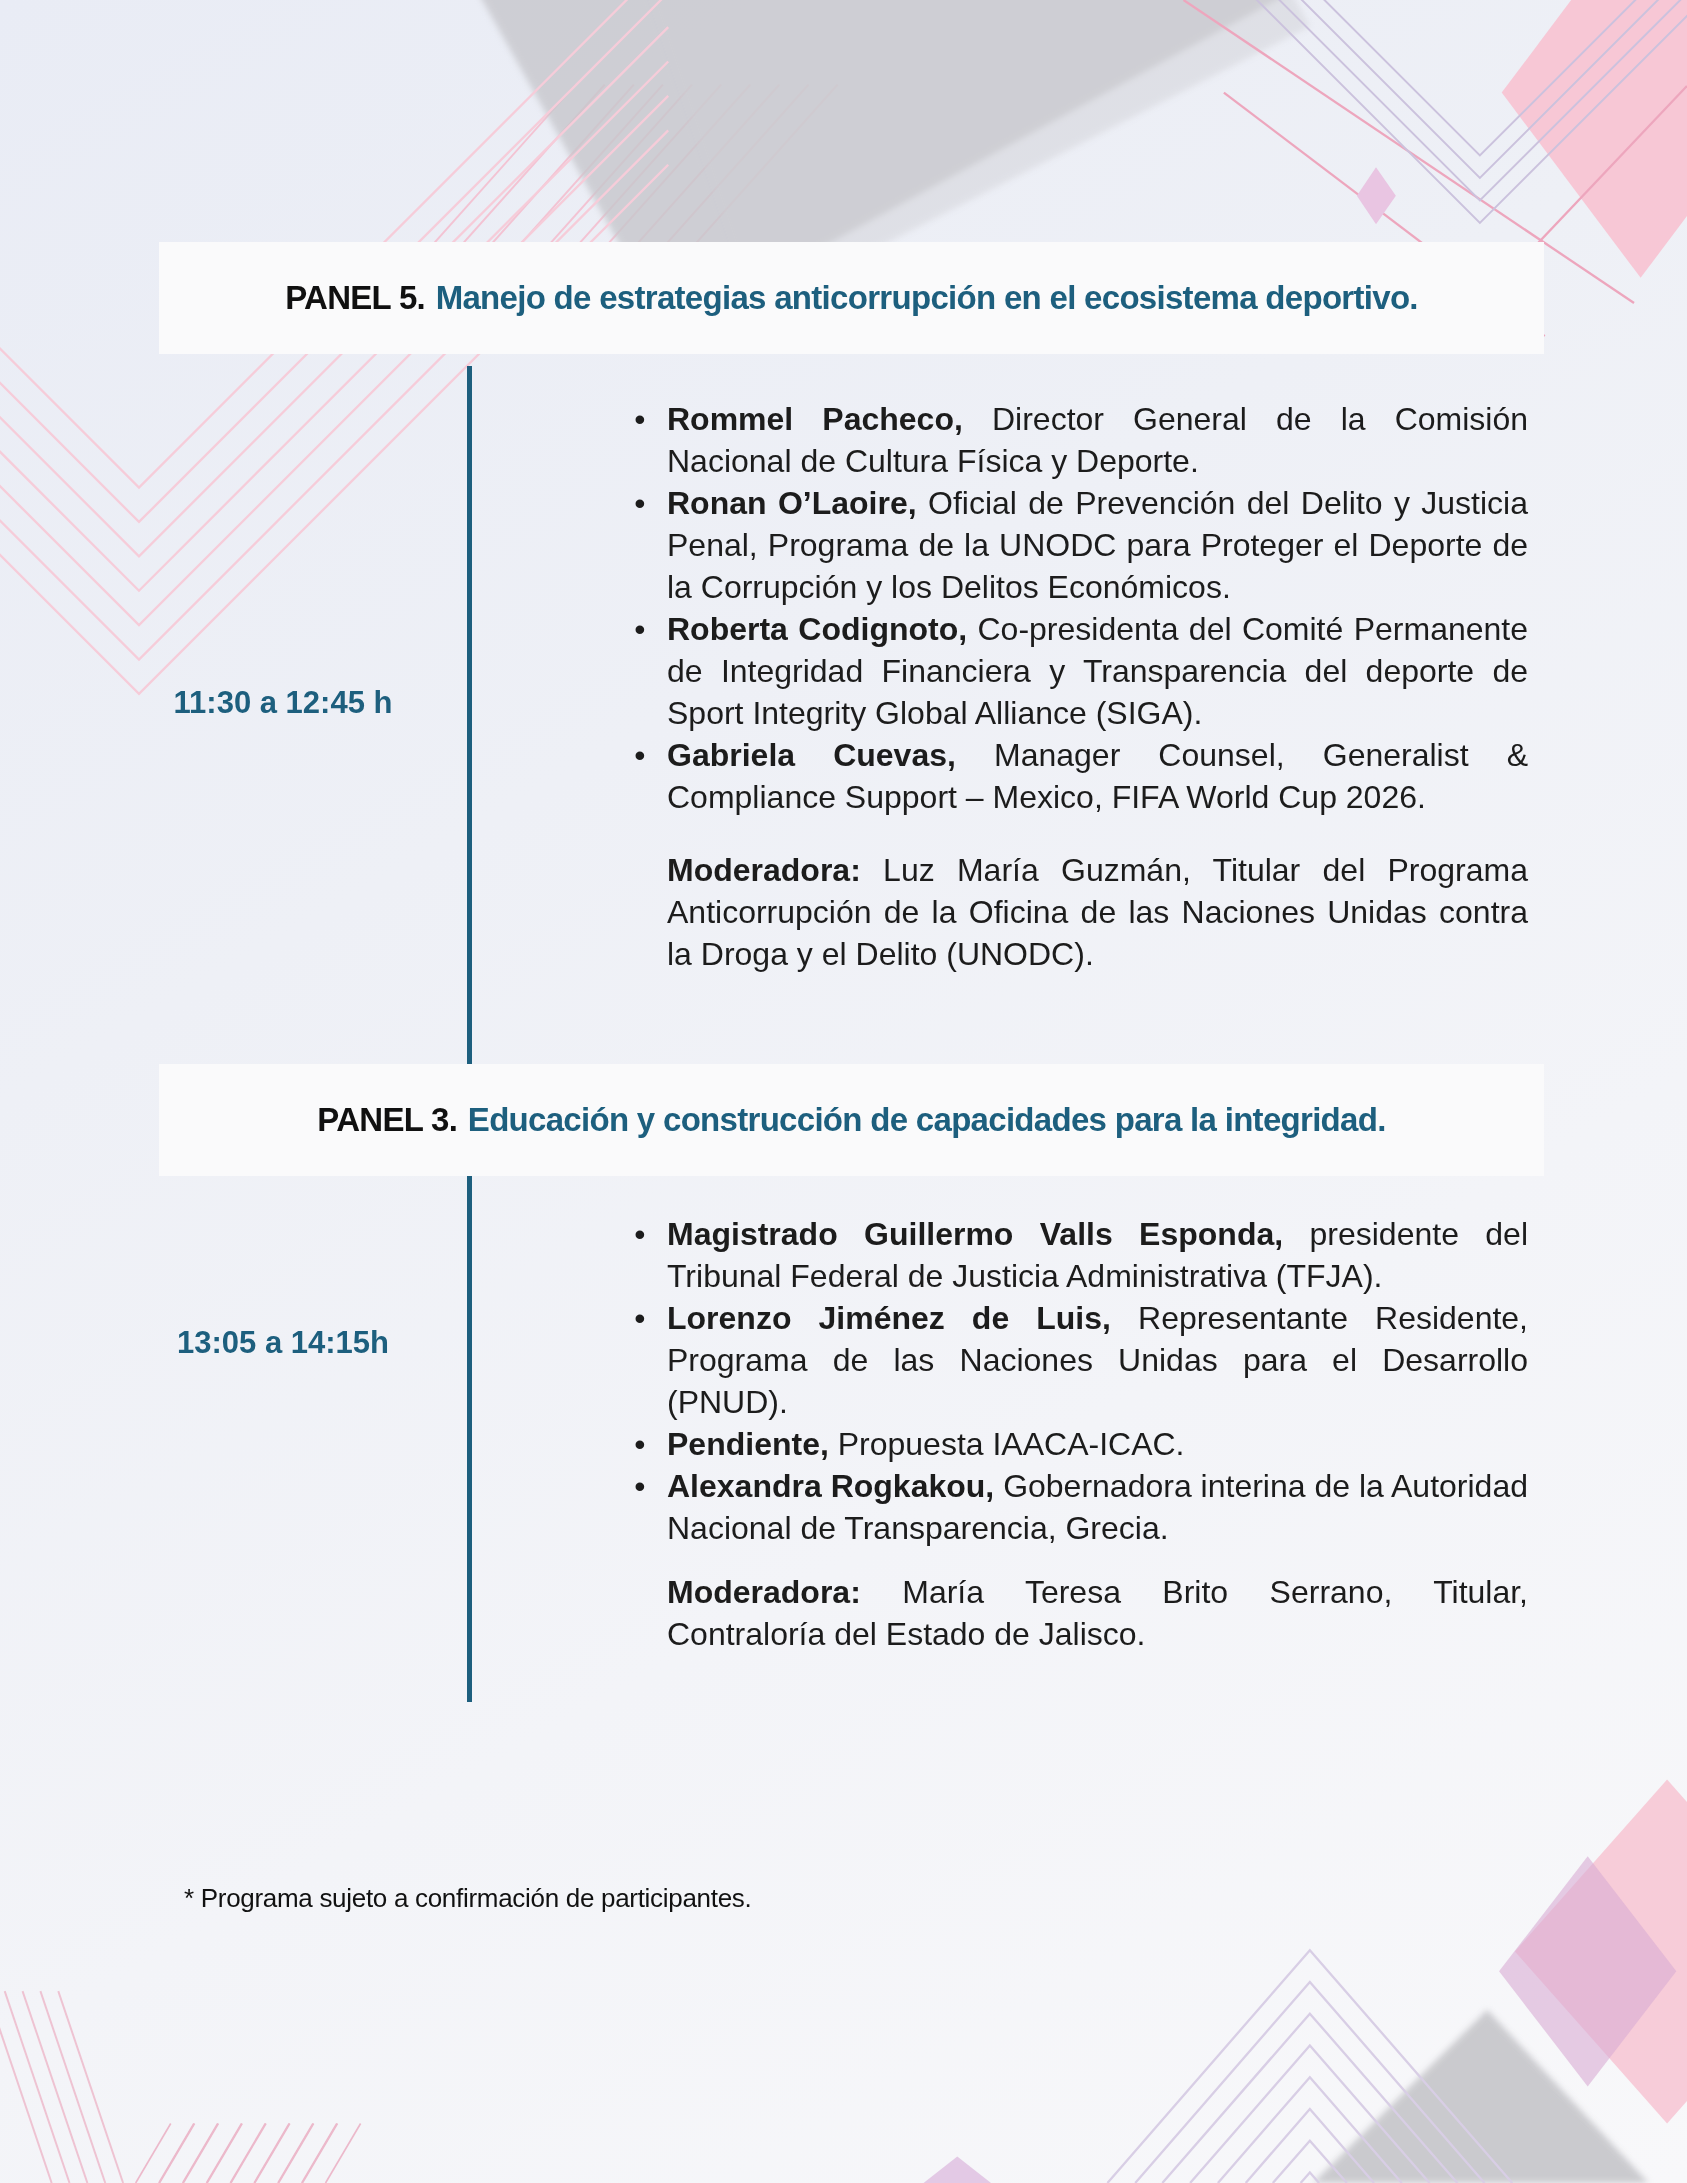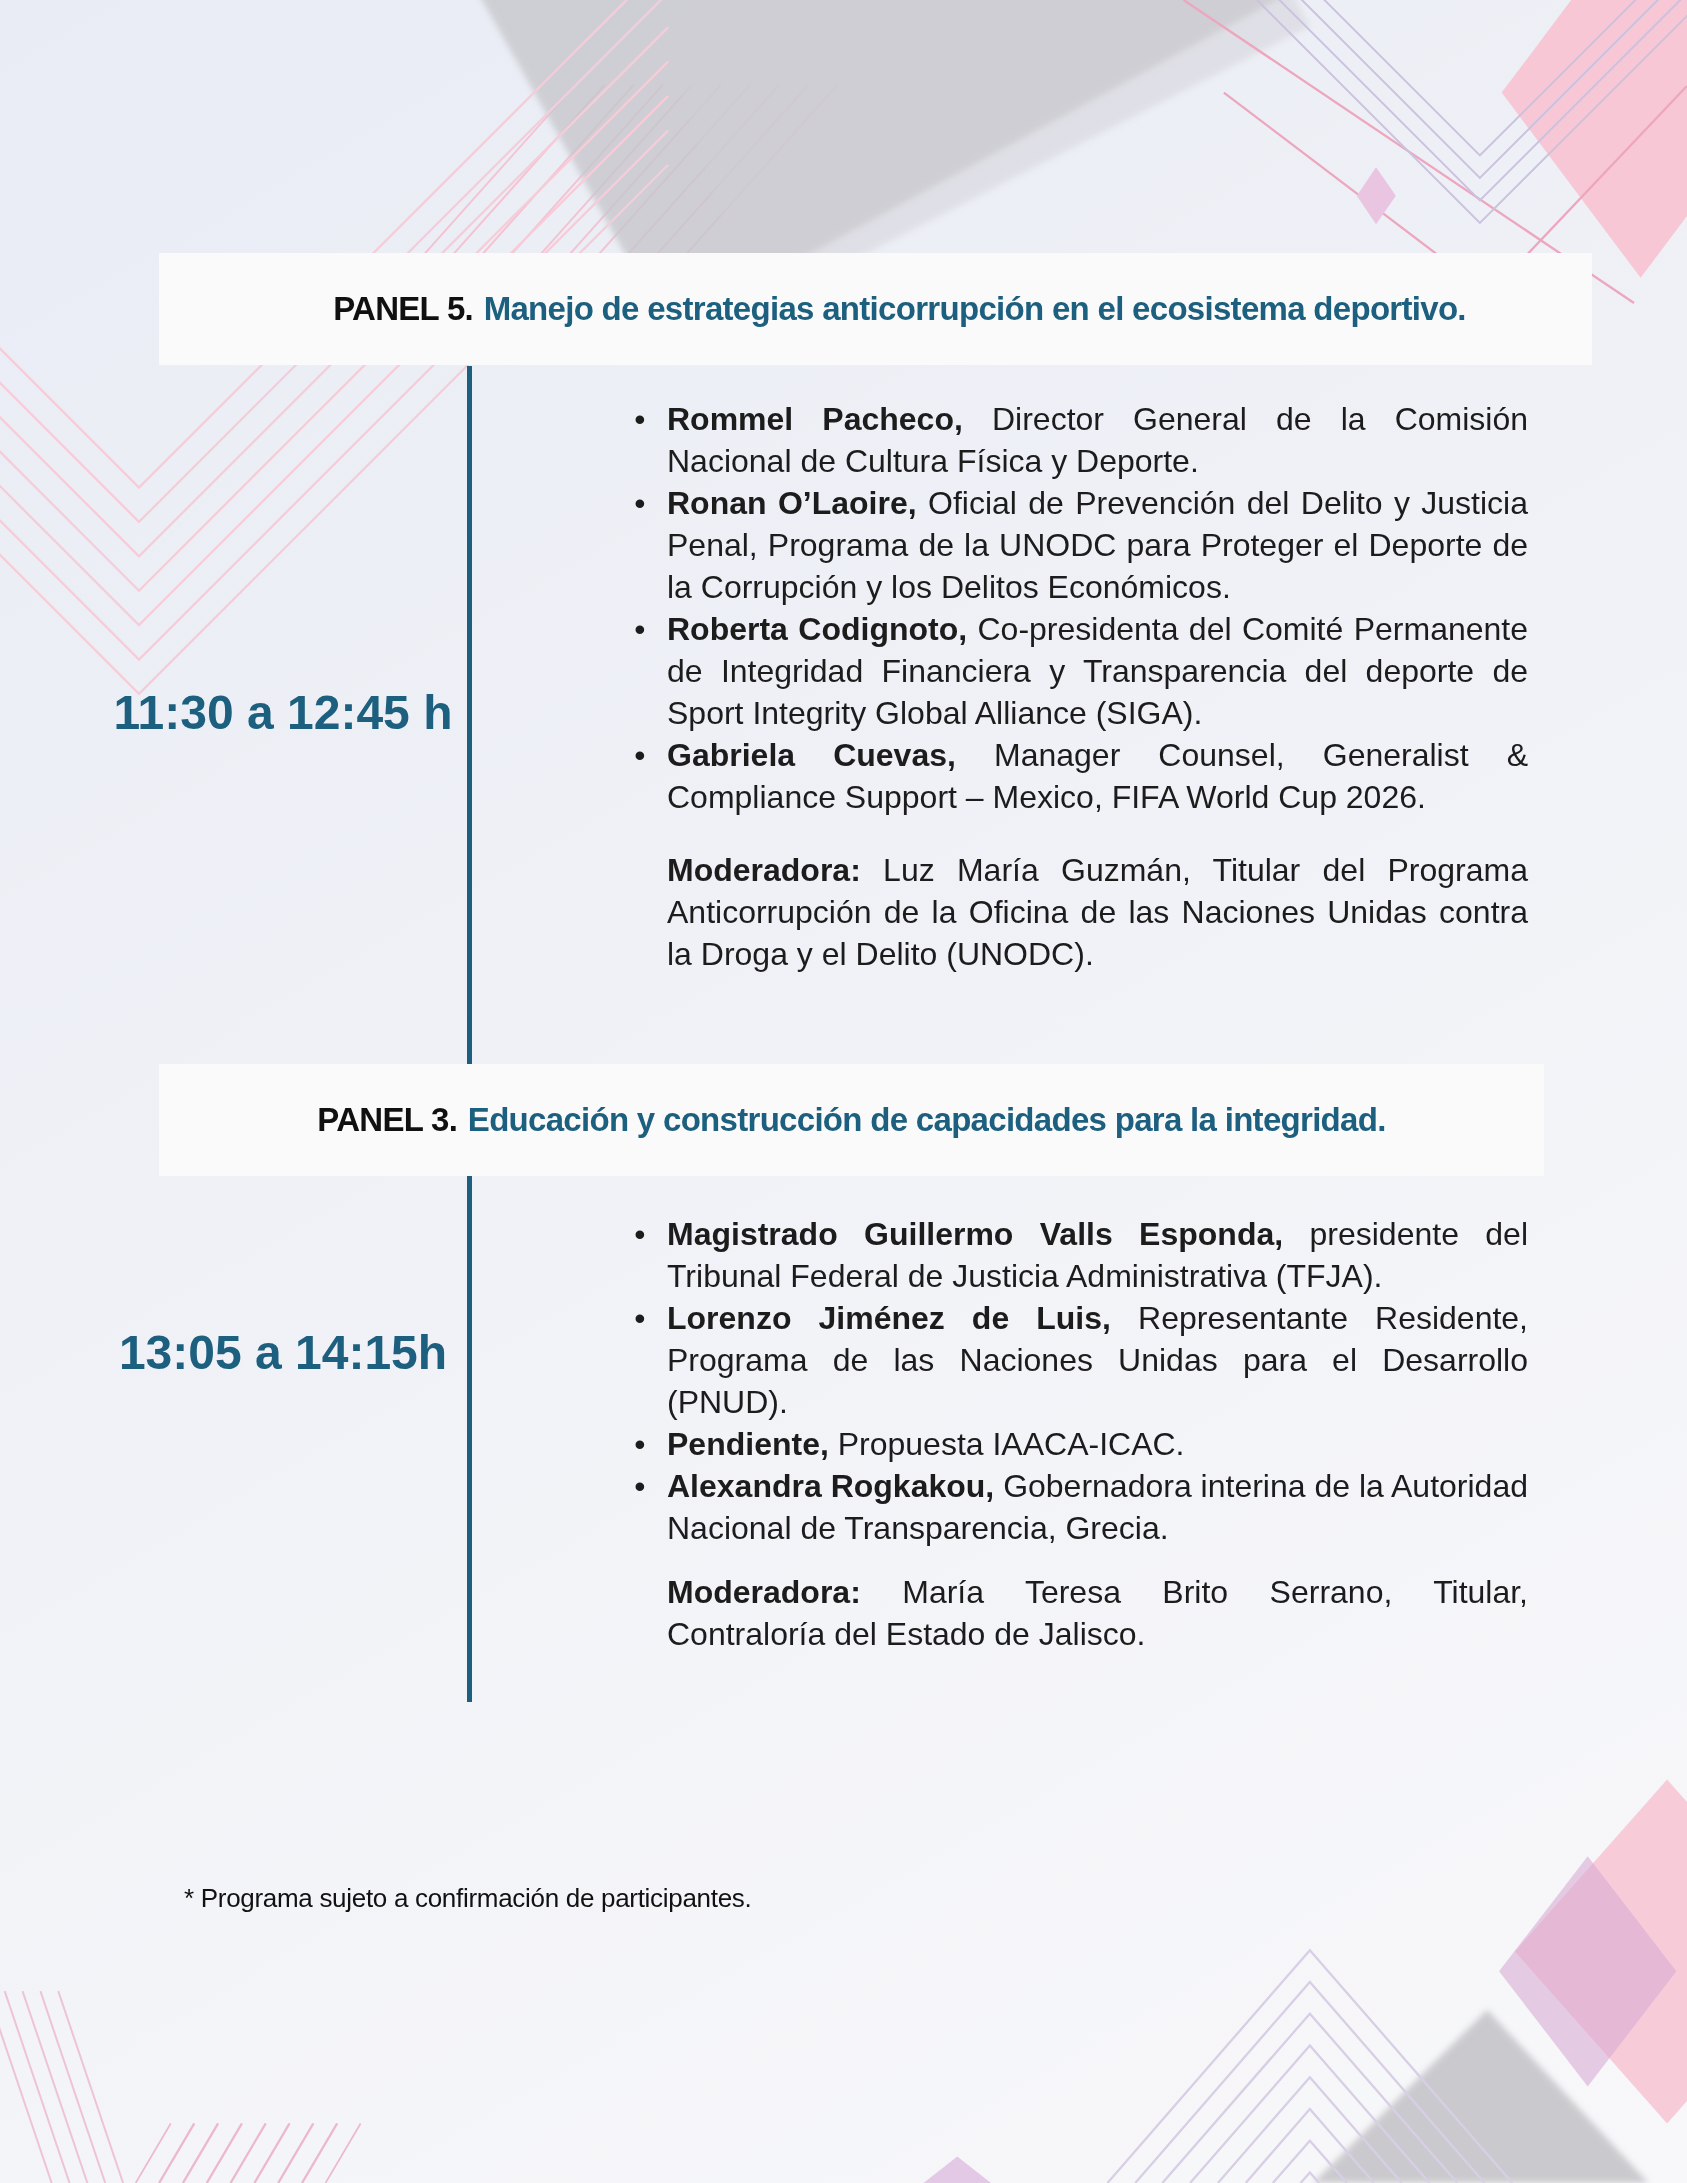--- a/index.html
+++ b/index.html
@@ -6,32 +6,32 @@
   .page{
     position:relative;width:1687px;height:2183px;overflow:hidden;
     background:linear-gradient(150deg,#e9ecf5 0%,#eef0f6 35%,#f3f4f8 65%,#f8f8fa 100%);
     font-family:"Liberation Sans",sans-serif;
   }
   svg.decor{position:absolute;left:0;top:0;width:1687px;height:2183px;}
   .band{
     position:absolute;left:159px;width:1385px;background:#fafafb;
     display:flex;align-items:center;justify-content:center;
   }
-  .band-p5{top:253px;height:112px;padding-left:48px;}
+  .band-p5{top:242px;height:112px;}
   .band-p6{top:1064px;height:112px;}
   .band-clausura{top:1703px;height:70px;}
   .band-title{font-size:33px;font-weight:bold;color:#101010;letter-spacing:-0.7px;white-space:nowrap;}
   .band-title .title-accent{color:#1d5f7e;margin-left:10.6px;}
   .clausura-label{font-size:34px;font-weight:bold;color:#1d5f7e;letter-spacing:0px;}
   .vline{position:absolute;left:467px;width:4.6px;background:#1d5f7e;}
   .vline-1{top:366px;height:698px;}
   .vline-2{top:1176px;height:526px;}
   .time-label{
     position:absolute;left:99px;width:368px;text-align:center;
-    font-size:48px;font-weight:bold;color:#1d5f7e;white-space:nowrap;
+    font-size:31px;font-weight:bold;color:#1d5f7e;white-space:nowrap;
   }
   .time-1{top:685px;}
   .time-2{top:1325px;}
   .speakers{
     position:absolute;left:625px;width:903px;
     font-size:32px;line-height:42px;color:#1c1c1c;text-align:justify;
   }
   .speakers-1{top:398px;}
   .speakers-2{top:1213px;}
   .bullet-item{position:relative;padding-left:42px;}

